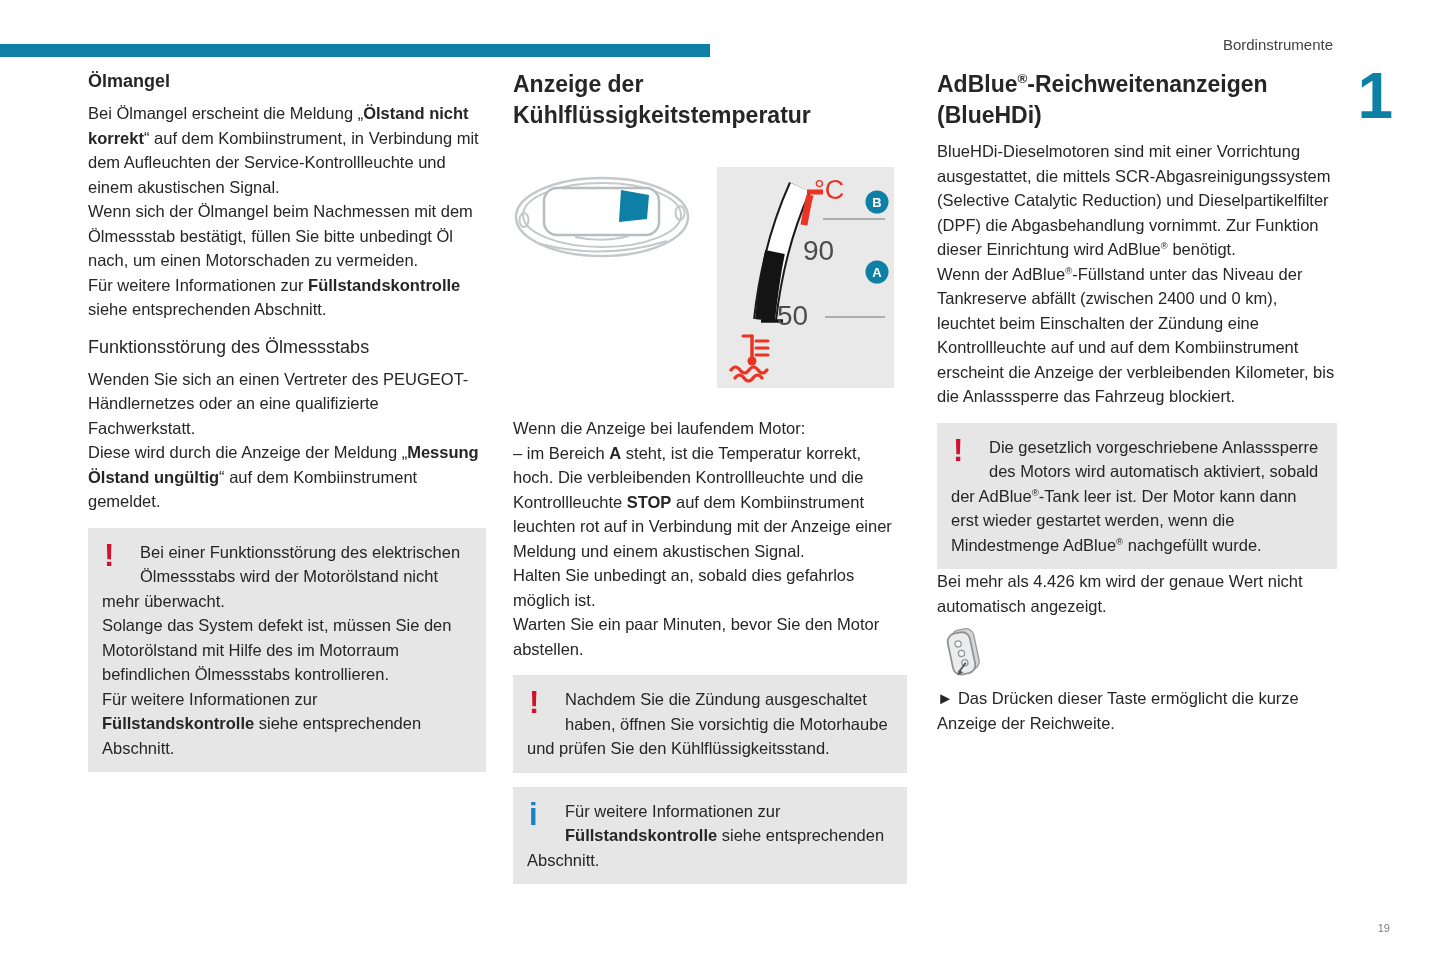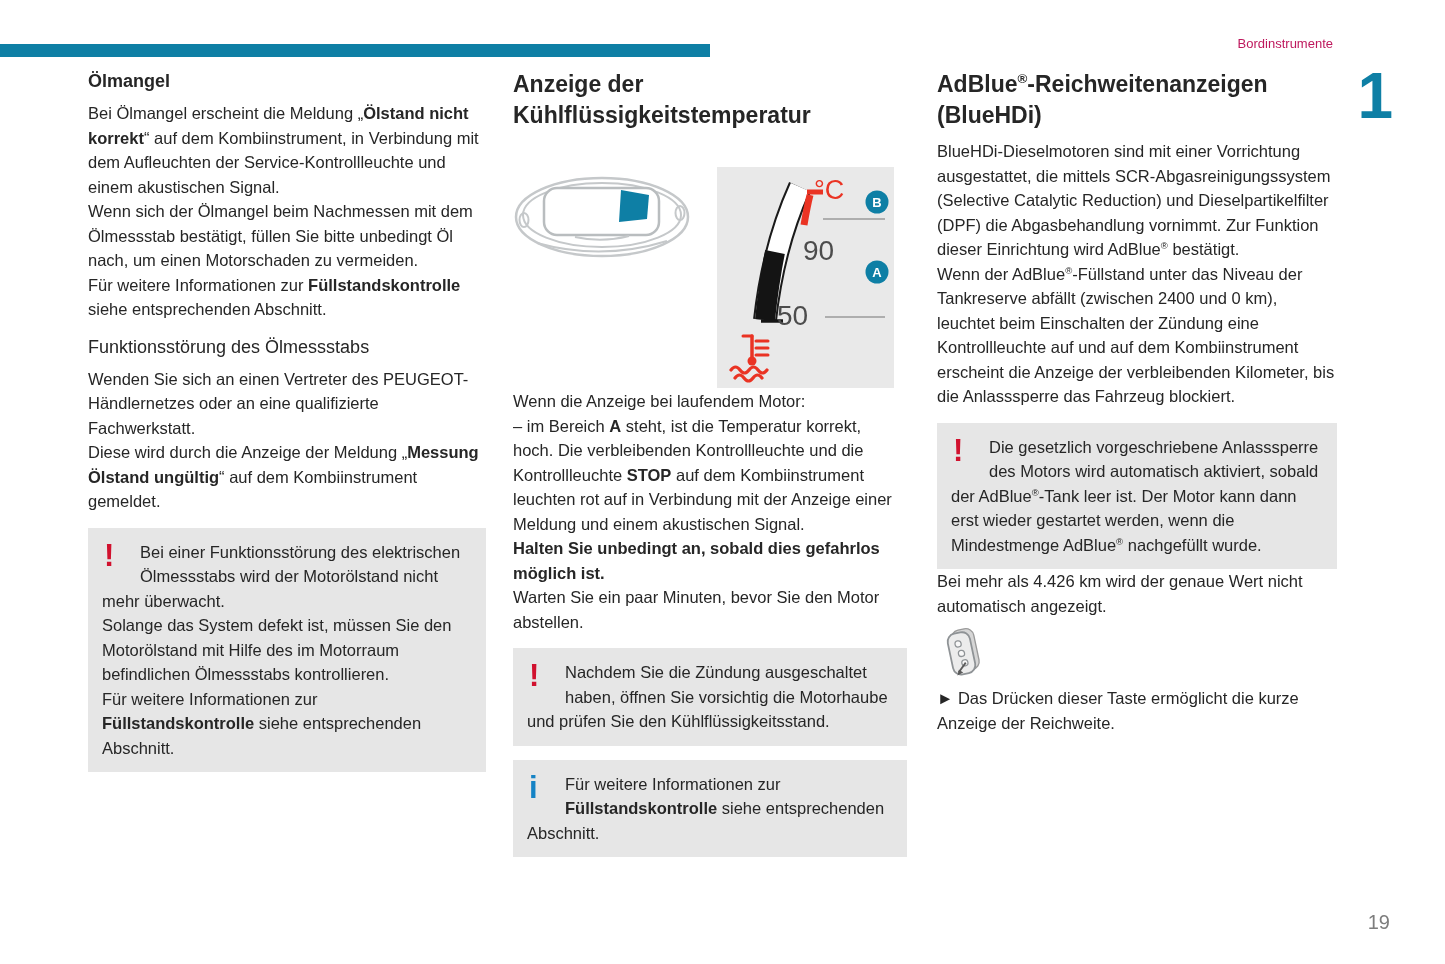--- a/index.html
+++ b/index.html
@@ -3,41 +3,41 @@
 <meta charset="utf-8">
 <style>
   html,body{margin:0;padding:0;}
   body{
     width:1445px;height:964px;background:#ffffff;
     font-family:"Liberation Sans","DejaVu Sans",sans-serif;
     color:#262626;overflow:hidden;position:relative;
   }
   .page{position:absolute;inset:0;width:1445px;height:964px;}
   .topbar{position:absolute;left:0;top:44px;width:710px;height:13px;background:#0e7fa5;}
-  .running-head{position:absolute;top:36px;right:112px;font-size:13px;color:#be185d;}
+  .running-head{position:absolute;top:36px;right:112px;font-size:15px;color:#404040;}
   .chapter-num{position:absolute;top:64px;right:52px;font-size:64px;font-weight:bold;color:#0e7fa5;line-height:1;}
   .col{position:absolute;top:69px;font-size:16.5px;line-height:24.5px;}
   .col-left{left:88px;width:398px;}
   .col-mid{left:513px;width:394px;}
   .col-right{left:937px;width:400px;}
   .h-small{font-size:18px;font-weight:bold;margin:0 0 8px 0;line-height:24px;}
   .h-small2{font-size:18px;font-weight:normal;margin:13px 0 8px 0;line-height:24px;}
   .h-large{font-size:23px;font-weight:bold;line-height:31px;margin:0 0 0 0;}
   .p{margin:0;}
   sup{font-size:58%;line-height:0;}
   .gray-box{background:#e6e6e6;padding:12px 14px;margin-top:14px;}
   .box-icon{float:left;width:24px;height:48px;font-size:31px;font-weight:bold;line-height:30px;text-align:left;margin:1px 12px 0 2px;}
   .warn-color{color:#d1112e;}
   .info-color{color:#1583c5;}
   .figure-row{position:relative;height:222px;margin-top:36px;}
   .cluster-svg{position:absolute;left:0;top:4px;}
   .gauge-svg{position:absolute;left:204px;top:0;}
-  .after-figure{}
+  .after-figure{margin-top:27px;}
   .stalk-row{margin:8px 0 4px 0;height:56px;}
-  .page-number{position:absolute;right:55px;bottom:30px;font-size:20px;color:#7d7d7d;}
+  .page-number{position:absolute;right:55px;bottom:30px;font-size:11px;color:#7d7d7d;}
 </style>
 </head>
 <body>
 
 <div class="page">
 
   <div class="topbar"></div>
   <div class="running-head">Bordinstrumente</div>
   <div class="chapter-num">1</div>
 
@@ -110,37 +110,37 @@
           <circle cx="35" cy="194" r="4.5" fill="#ea3323" stroke="none"></circle>
           <path d="M 14,203 q 4.5,-6 9,0 t 9,0 t 9,0 t 9,0" stroke-width="3.2"></path>
           <path d="M 18,211 q 4.5,-6 9,0 t 9,0 t 9,0" stroke-width="3.2"></path>
         </g>
       </svg>
     </div>
 
     <p class="p after-figure"><span>Wenn die Anzeige bei laufendem Motor:</span></p>
     <p class="p"><span>–  im Bereich </span><span style="font-weight: bold;">A</span><span> steht, ist die Temperatur korrekt,</span></p>
     <p class="p"><span>hoch. Die verbleibenden Kontrollleuchte und die Kontrollleuchte </span><span style="font-weight: bold;">STOP</span><span> auf dem Kombiinstrument leuchten rot auf in Verbindung mit der Anzeige einer Meldung und einem akustischen Signal.</span></p>
-    <p class="p"><span style="font-weight: bold; text-align: right;">Halten Sie unbedingt an, sobald dies gefahrlos möglich ist.</span></p>
+    <p class="p"><span style="font-weight: normal; text-align: right;">Halten Sie unbedingt an, sobald dies gefahrlos möglich ist.</span></p>
     <p class="p"><span>Warten Sie ein paar Minuten, bevor Sie den Motor abstellen.</span></p>
 
     <div class="gray-box">
       <span class="box-icon warn-color">!</span>
       <div class="p"><span>Nachdem Sie die Zündung ausgeschaltet haben, öffnen Sie vorsichtig die Motorhaube und prüfen Sie den Kühlflüssigkeitsstand.</span></div>
     </div>
 
     <div class="gray-box">
       <span class="box-icon info-color">i</span>
       <div class="p"><span>Für weitere Informationen zur </span><span style="font-weight: bold;">Füllstandskontrolle</span><span> siehe entsprechenden Abschnitt.</span></div>
     </div>
   </div>
 
   <div class="col col-right">
     <h2 class="h-large"><span>AdBlue</span><sup>®</sup><span>-Reichweitenanzeigen (BlueHDi)</span></h2>
-    <p class="p" style="margin-top:8px"><span>BlueHDi-Dieselmotoren sind mit einer Vorrichtung ausgestattet, die mittels SCR-Abgasreinigungssystem (Selective Catalytic Reduction) und Dieselpartikelfilter (DPF) die Abgasbehandlung vornimmt. Zur Funktion dieser Einrichtung wird AdBlue</span><sup>®</sup><span> bestätigt.</span></p>
+    <p class="p" style="margin-top:8px"><span>BlueHDi-Dieselmotoren sind mit einer Vorrichtung ausgestattet, die mittels SCR-Abgasreinigungssystem (Selective Catalytic Reduction) und Dieselpartikelfilter (DPF) die Abgasbehandlung vornimmt. Zur Funktion dieser Einrichtung wird AdBlue</span><sup>®</sup><span> benötigt.</span></p>
     <p class="p"><span>Wenn der AdBlue</span><sup>®</sup><span>-Füllstand unter das Niveau der Tankreserve abfällt (zwischen 2400 und 0 km), leuchtet beim Einschalten der Zündung eine Kontrollleuchte auf und auf dem Kombiinstrument erscheint die Anzeige der verbleibenden Kilometer, bis die Anlasssperre das Fahrzeug blockiert.</span></p>
 
     <div class="gray-box">
       <span class="box-icon warn-color">!</span>
       <div class="p"><span>Die gesetzlich vorgeschriebene Anlasssperre des Motors wird automatisch aktiviert, sobald der AdBlue</span><sup>®</sup><span>-Tank leer ist. Der Motor kann dann erst wieder gestartet werden, wenn die Mindestmenge AdBlue</span><sup>®</sup><span> nachgefüllt wurde.</span></div>
     </div>
 
     <p class="p"><span>Bei mehr als 4.426 km wird der genaue Wert nicht automatisch angezeigt.</span></p>
 
     <div class="stalk-row">

